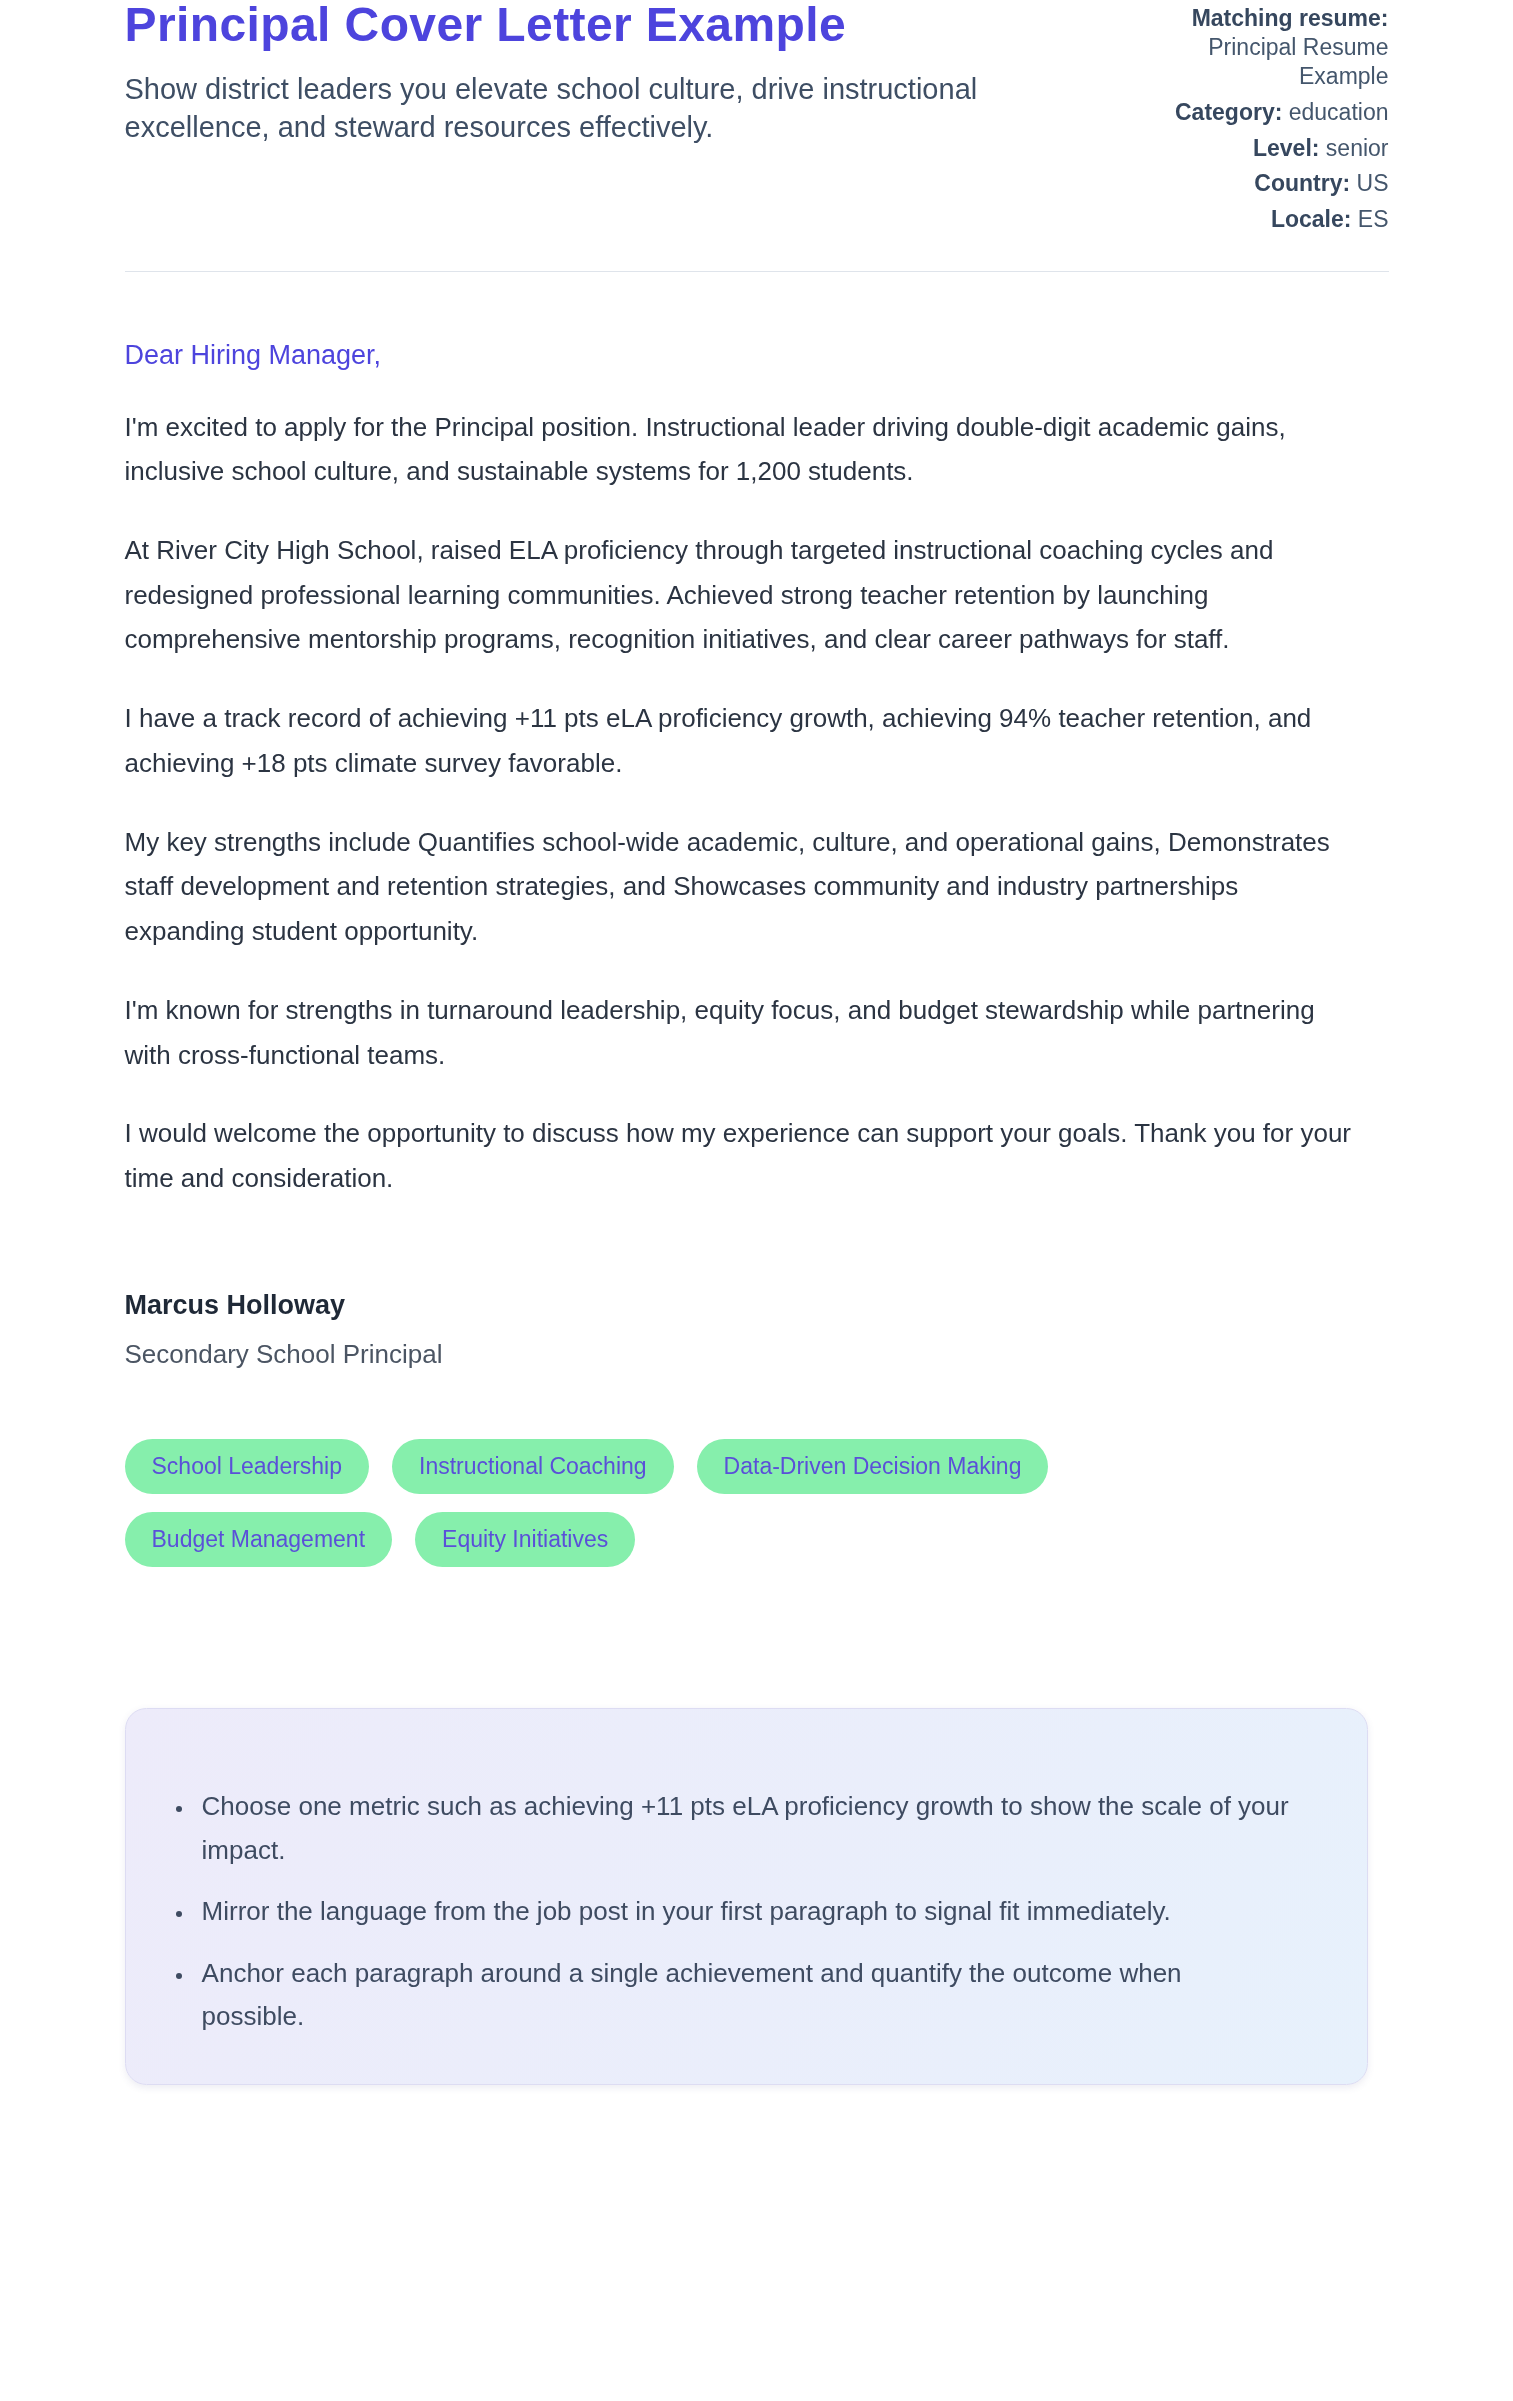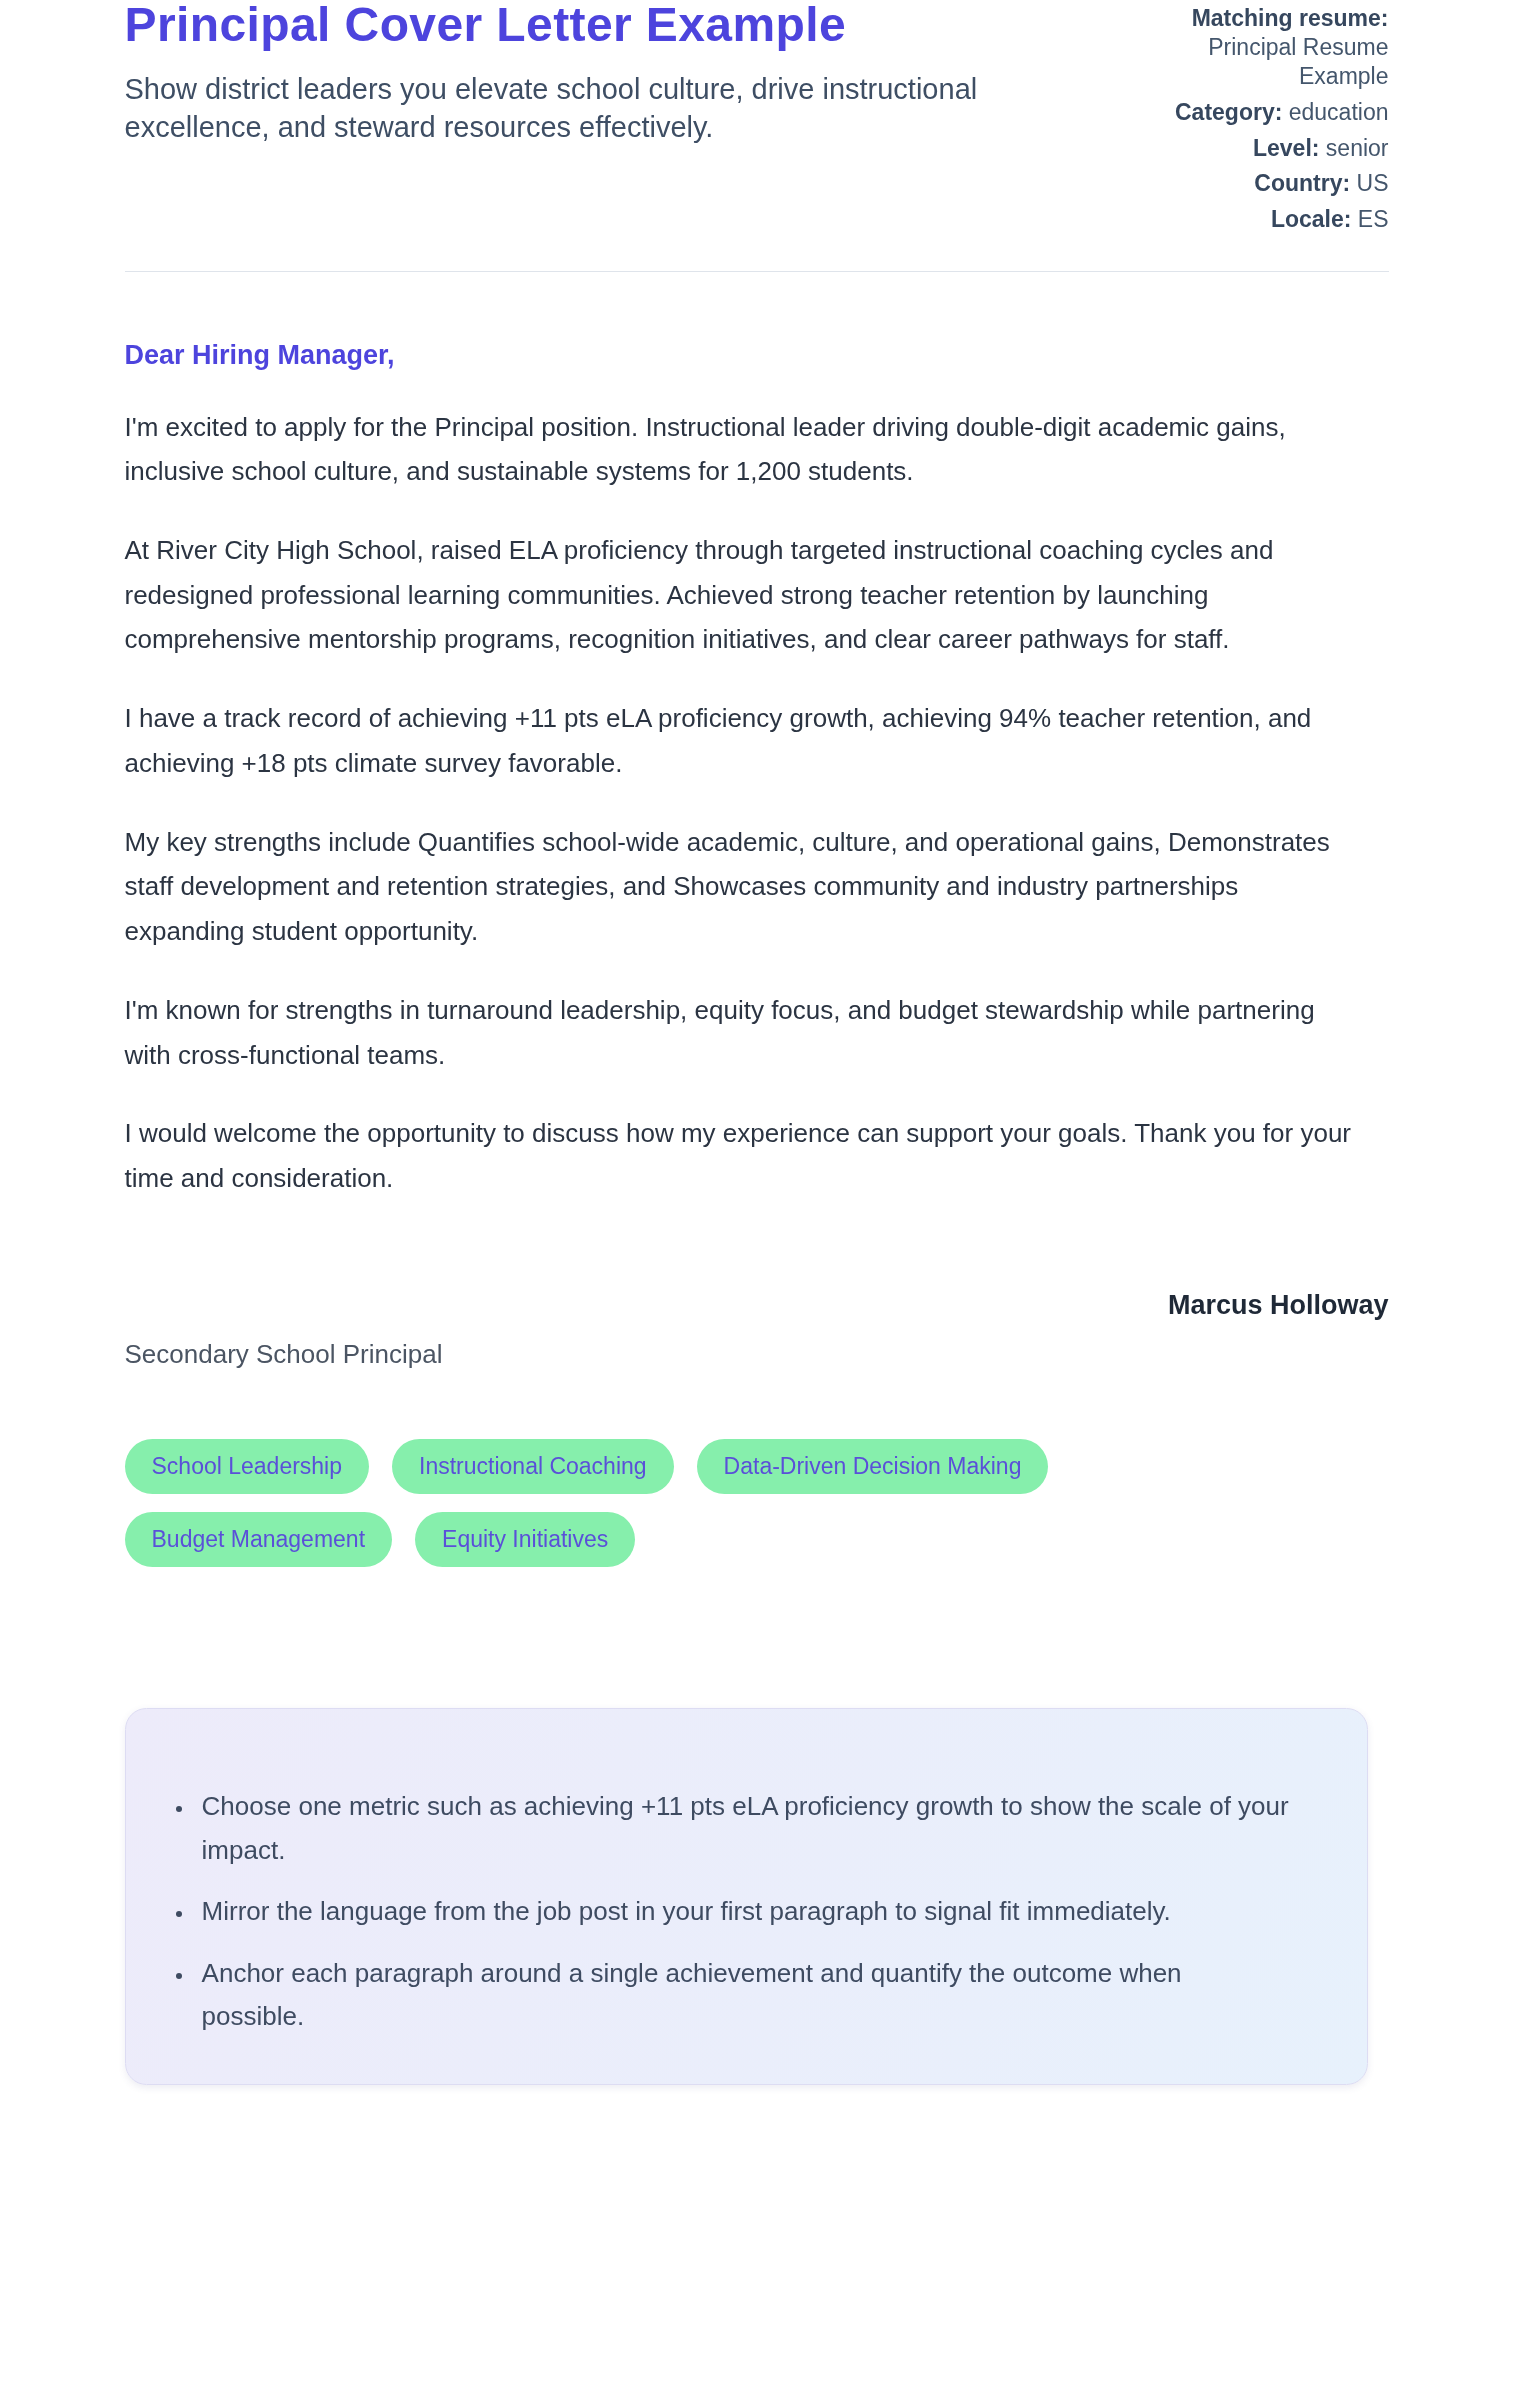--- a/index.html
+++ b/index.html
@@ -45,36 +45,35 @@
   .meta-label { font-weight: 700; color: #36475e; }
   .divider {
     border: none;
     border-top: 1.8px solid #dfe4eb;
     margin-top: 30px;
   }
   
   .greeting {
     margin-top: 68px;
     font-size: 27px;
-    font-weight: 700;
+    font-weight: 400;
     color: #4d44dd;
   }
   .paragraph {
     margin-top: 34px;
     font-size: 26px;
     line-height: 1.72;
     color: #2b3442;
     max-width: 1228px;
   }
   .signature-name {
     margin-top: 89px;
     font-size: 27px;
     font-weight: 700;
     color: #1f2937;
-    text-align: right;
   }
   .signature-role {
     margin-top: 18px;
     font-size: 26px;
     color: #4b5563;
   }
   
   .tags {
     margin-top: 69px;
     display: flex;

